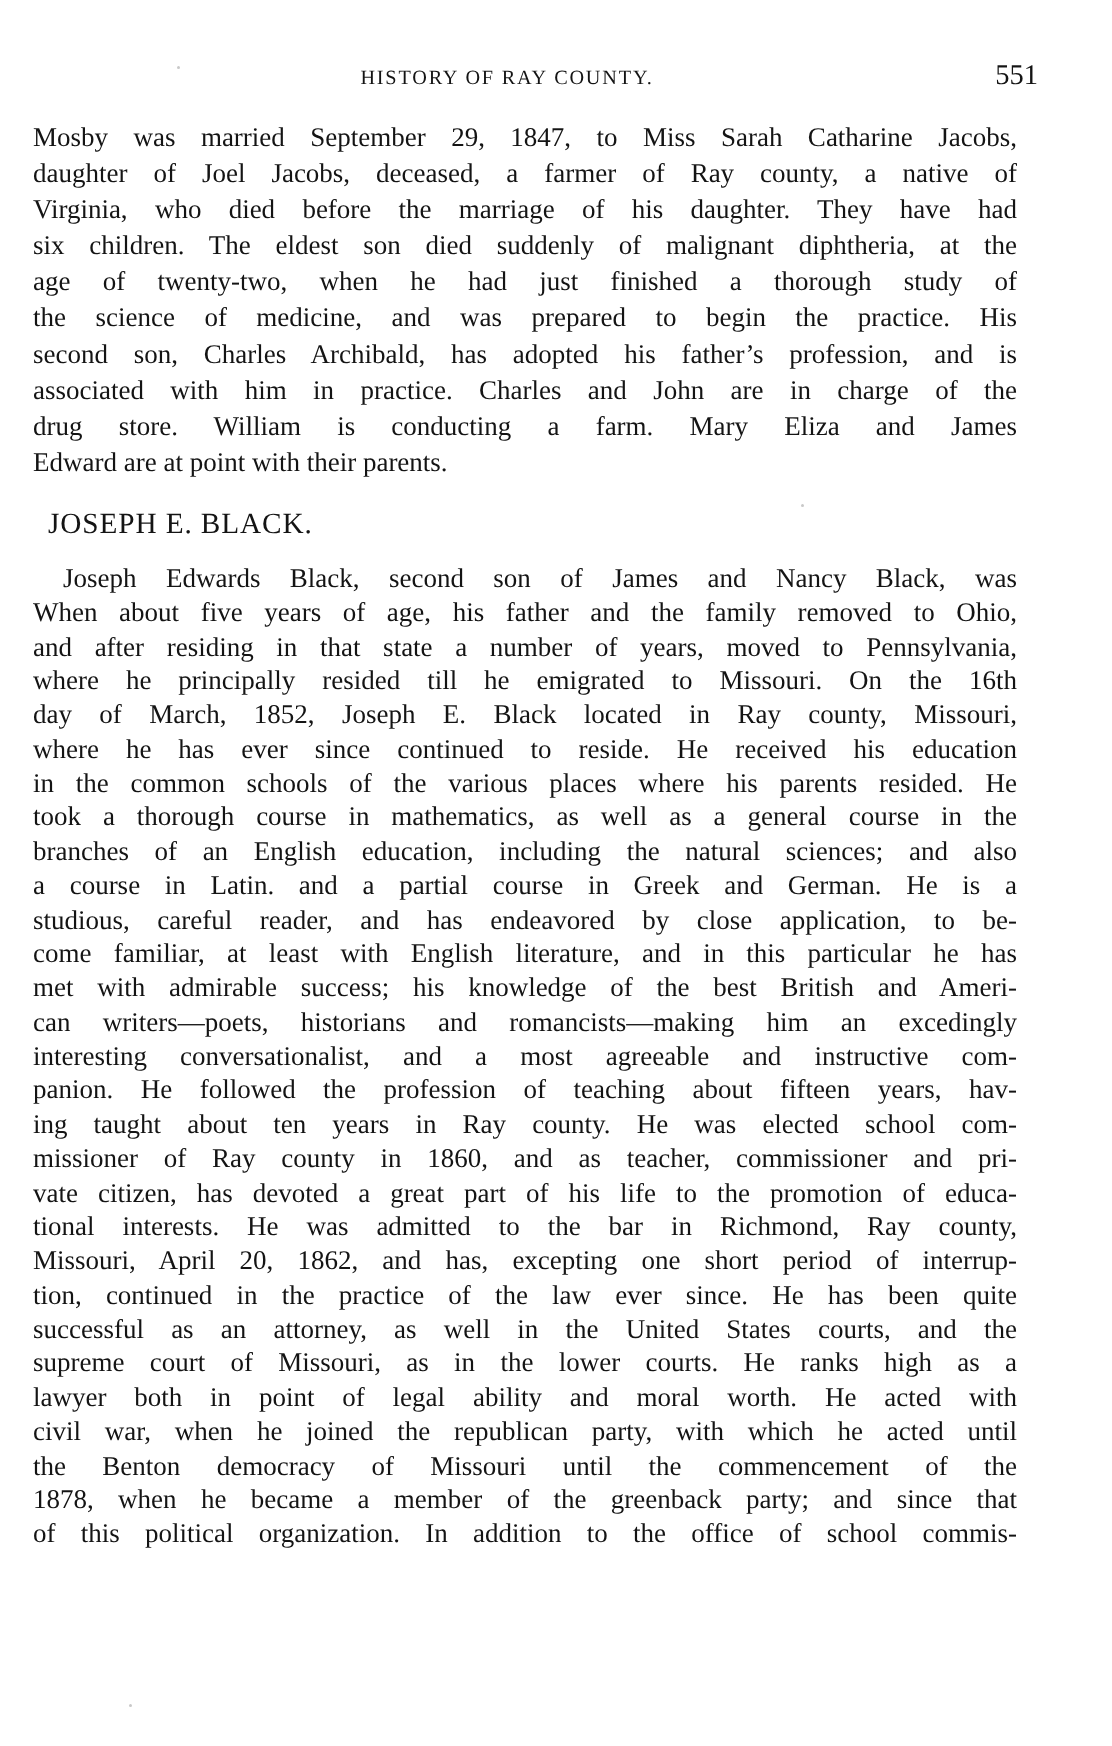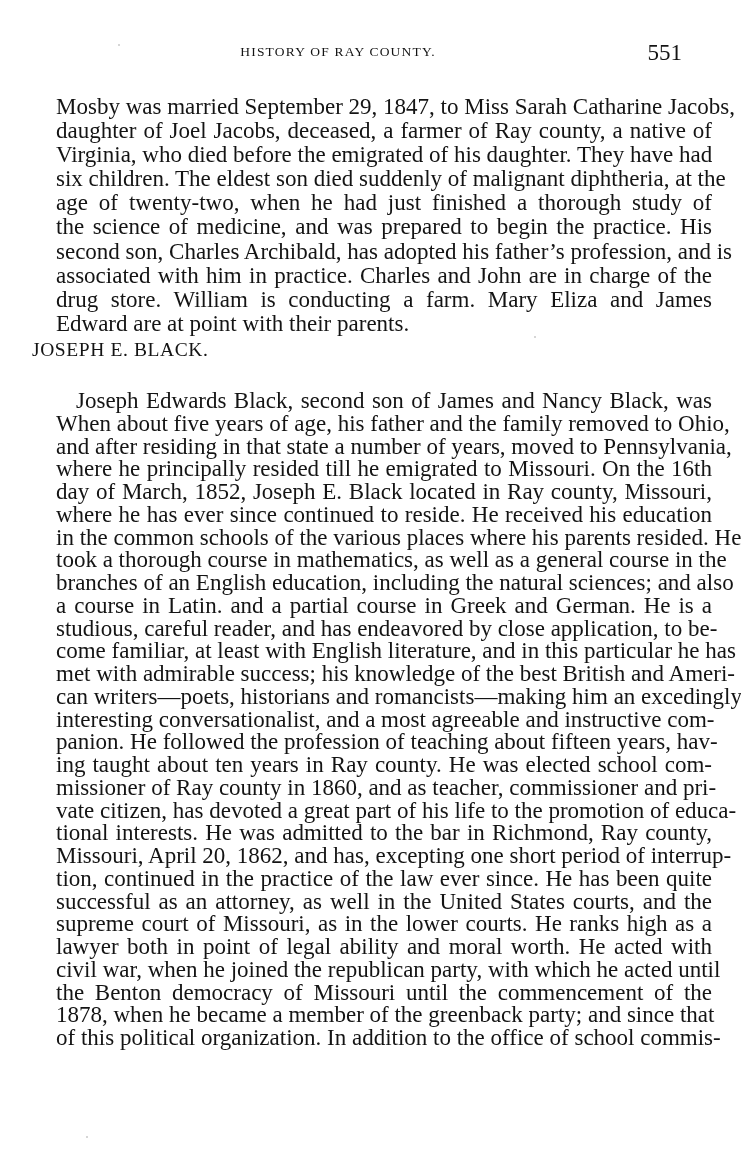--- a/index.html
+++ b/index.html
@@ -37,30 +37,29 @@
       letter-spacing: 1.2px;
       top: 2px;
       padding-left: 0;
     }
     .running-title span {
       display: inline-block;
       transform: translateX(-28px);
     }
     .page-number {
       position: absolute;
-      right: 12px;
+      right: 2px;
       top: -2px;
-      font-size: 23px;
+      font-size: 19px;
     }
     .body-text {
       position: absolute;
-      left: 56px;
+      left: 22px;
       width: 656px;
-      font-size: 23px;
-      margin-top: 16px;
+      font-size: 18px;
     }
     .para1 { top: 79px; }
     .para1 .line { height: 24.1px; line-height: 24.1px; }
     .heading {
       position: absolute;
       top: 339px;
       left: 38px;
       width: 656px;
       text-align: left;
       font-size: 19.5px;
@@ -94,21 +93,21 @@
 <div class="page">
 
   <div class="running-head">
     <div class="running-title"><span>HISTORY OF RAY COUNTY.</span></div>
     <div class="page-number">551</div>
   </div>
 
   <div class="body-text para1">
     <span class="line">Mosby was married September 29, 1847, to Miss Sarah Catharine Jacobs,</span>
     <span class="line">daughter of Joel Jacobs, deceased, a farmer of Ray county, a native of</span>
-    <span class="line">Virginia, who died before the emigrated of his daughter. They have had</span>
+    <span class="line">Virginia, who died before the marriage of his daughter. They have had</span>
     <span class="line">six children. The eldest son died suddenly of malignant diphtheria, at the</span>
     <span class="line">age of twenty-two, when he had just finished a thorough study of</span>
     <span class="line">the science of medicine, and was prepared to begin the practice. His</span>
     <span class="line">second son, Charles Archibald, has adopted his father’s profession, and is</span>
     <span class="line">associated with him in practice. Charles and John are in charge of the</span>
     <span class="line">drug store. William is conducting a farm. Mary Eliza and James</span>
     <span class="line last">Edward are at point with their parents.</span>
   </div>
 
   <div class="heading"><span>JOSEPH E. BLACK.</span></div>

